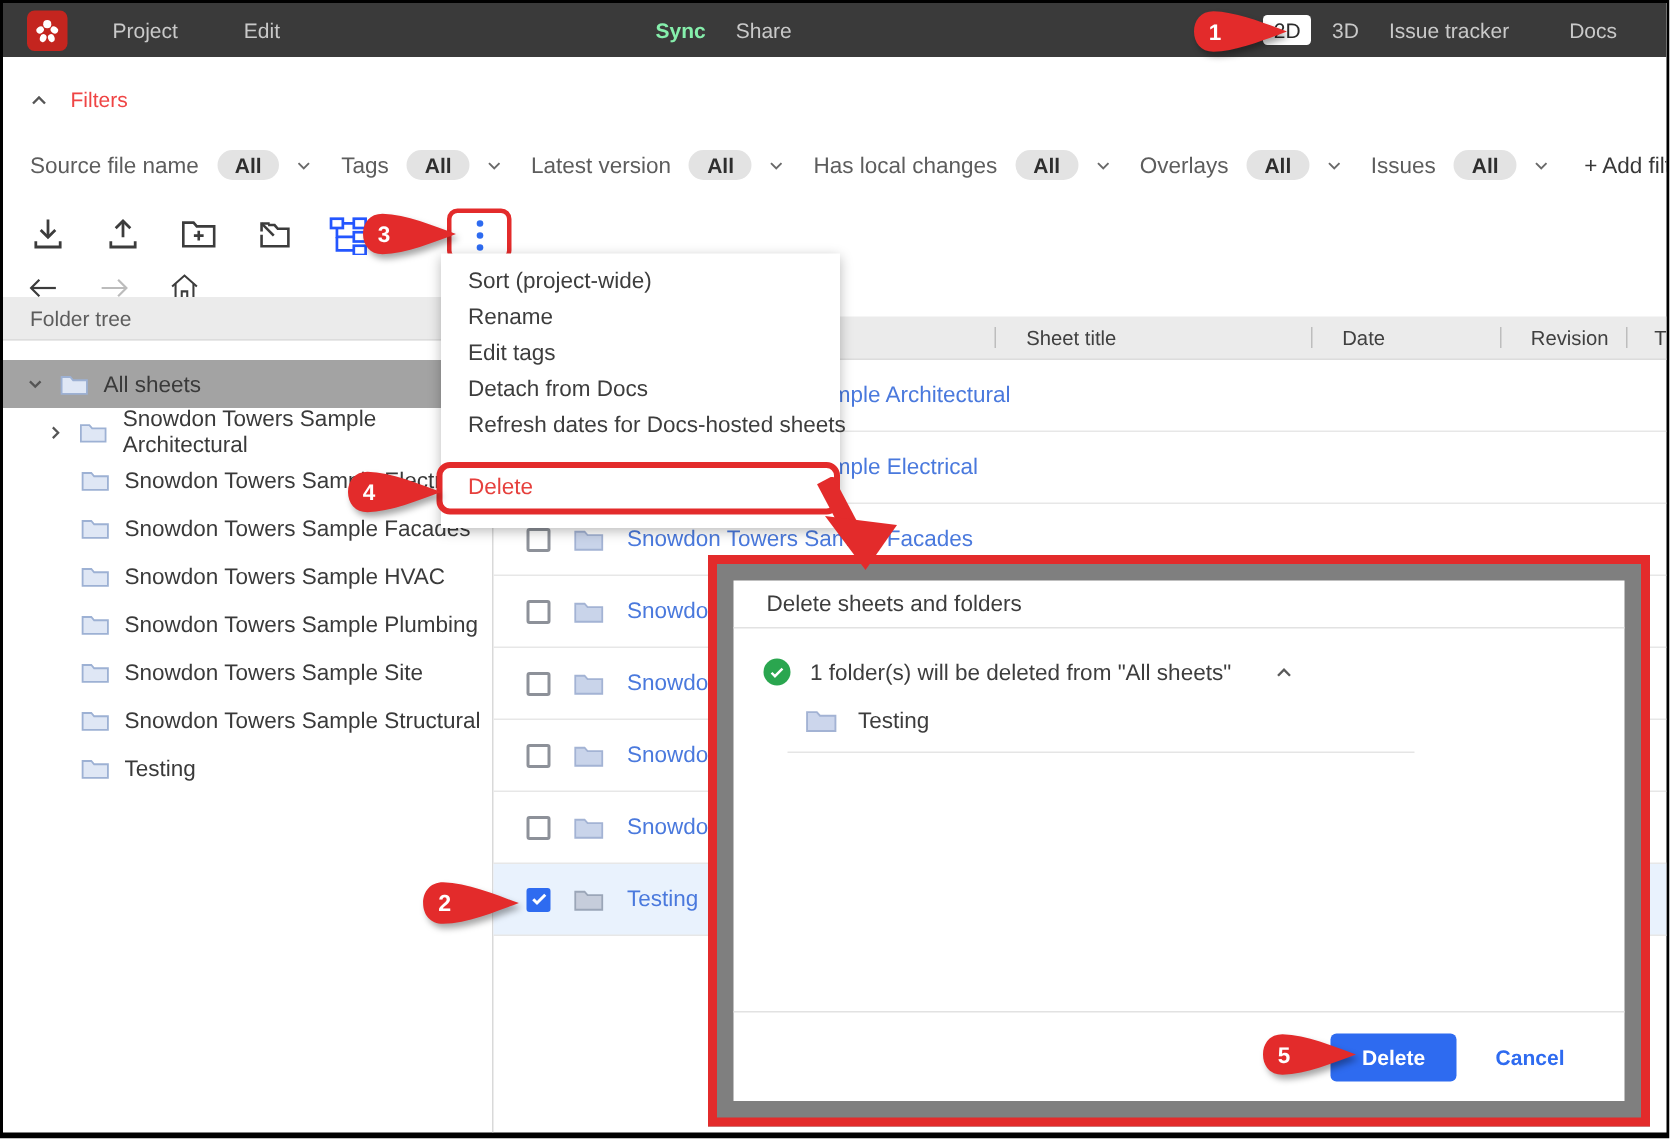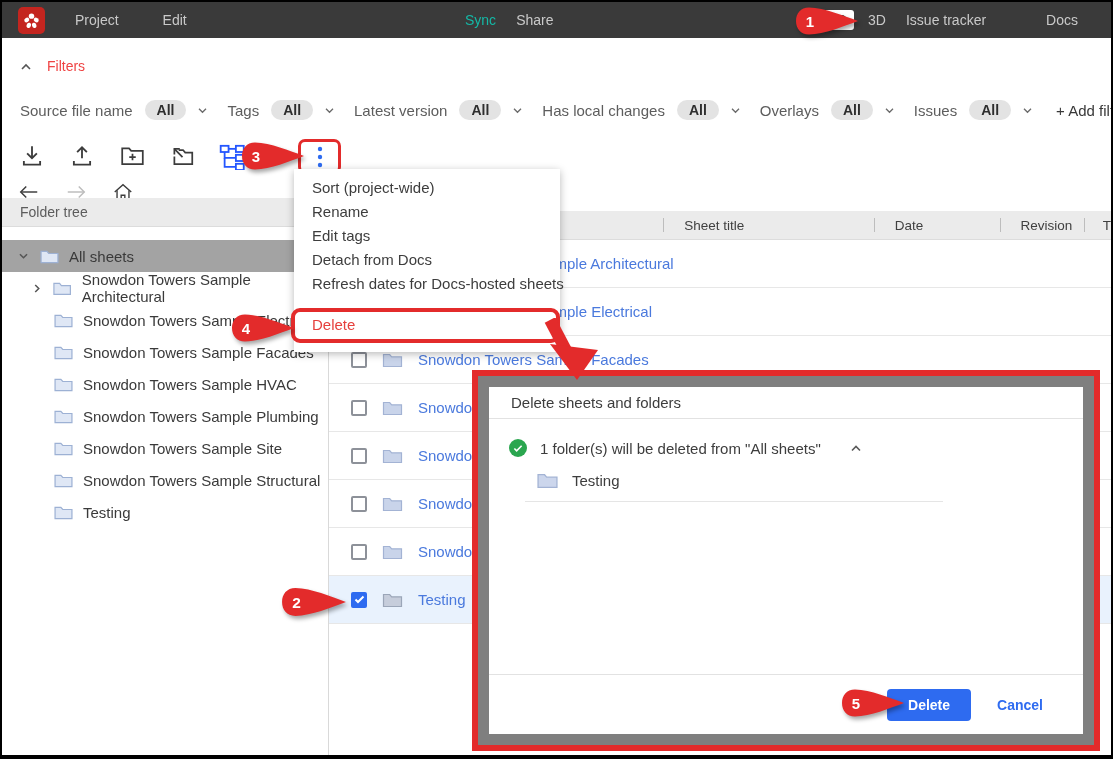--- a/index.html
+++ b/index.html
@@ -10,26 +10,26 @@
 
   
   .topbar { position:absolute; left:0; top:0; right:0; height:36px; background:#3a3a3a;
             display:flex; align-items:center; color:#c9c9c9; font-size:14px; }
   .logo { width:27px; height:27px; margin-left:16px; border-radius:5px; background:#c4251f;
           display:flex; align-items:center; justify-content:center; }
   .tb-item { cursor:default; }
   .tb-project { margin-left:30px; }
   .tb-edit { margin-left:44px; }
   .tb-center { position:absolute; left:435px; display:flex; gap:20px; align-items:center; }
-  .tb-sync { color:#14b8a6; font-weight:normal;margin-left:28px; }
+  .tb-sync { color:#86efac; font-weight:bold; }
   .tb-right { position:absolute; right:33px; display:flex; align-items:center; }
   .pill-2d { background:#fff; color:#2b2b2b; padding:2px 7px; border-radius:3px; }
   .tb-3d { margin-left:14px; }
   .tb-issue { margin-left:20px; }
-  .tb-docs { margin-left:60px; }
+  .tb-docs { margin-left:40px; }
 
   
   .filters-head { position:absolute; left:18px; top:56px; display:flex; align-items:center;
                   gap:15px; font-size:14px; color:#ef4444; }
   .filter-row { position:absolute; left:18px; top:96px; height:24px; display:flex;
                 align-items:center; font-size:15px; color:#5d5d5d; }
   .fgroup { display:flex; align-items:center; margin-right:19px; }
   .fgroup .flabel { margin-right:12px; white-space:nowrap; }
   .fpill { background:#e3e3e3; border-radius:12px; padding:2px 12px; font-size:14px;
            font-weight:bold; color:#2e2e2e; }

